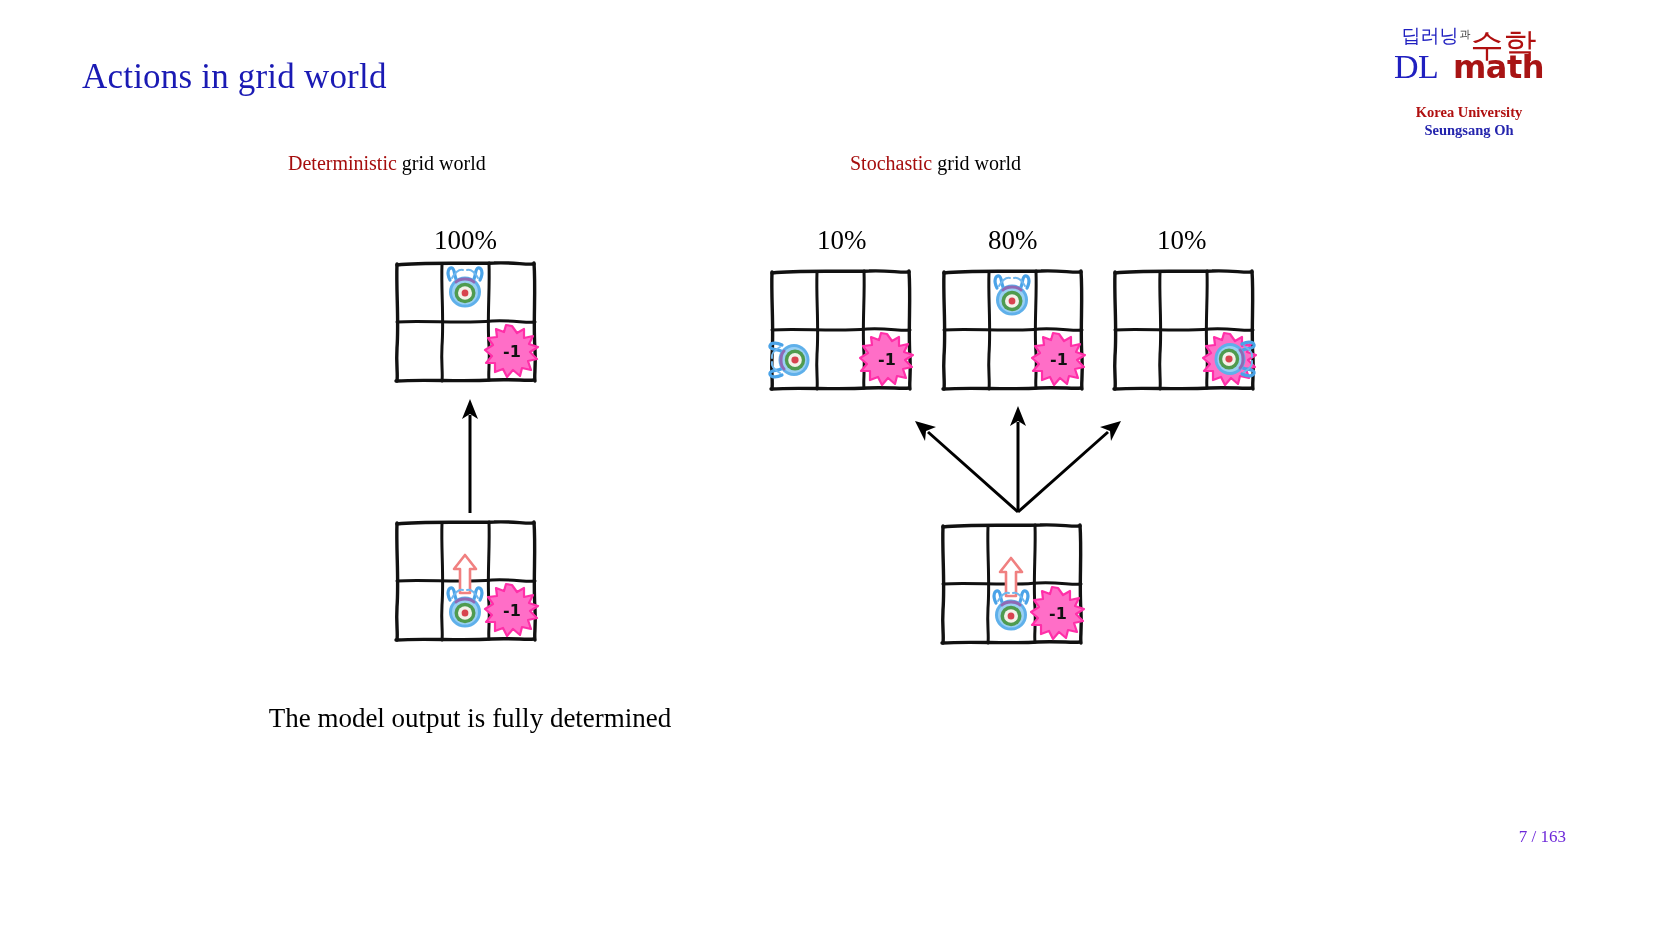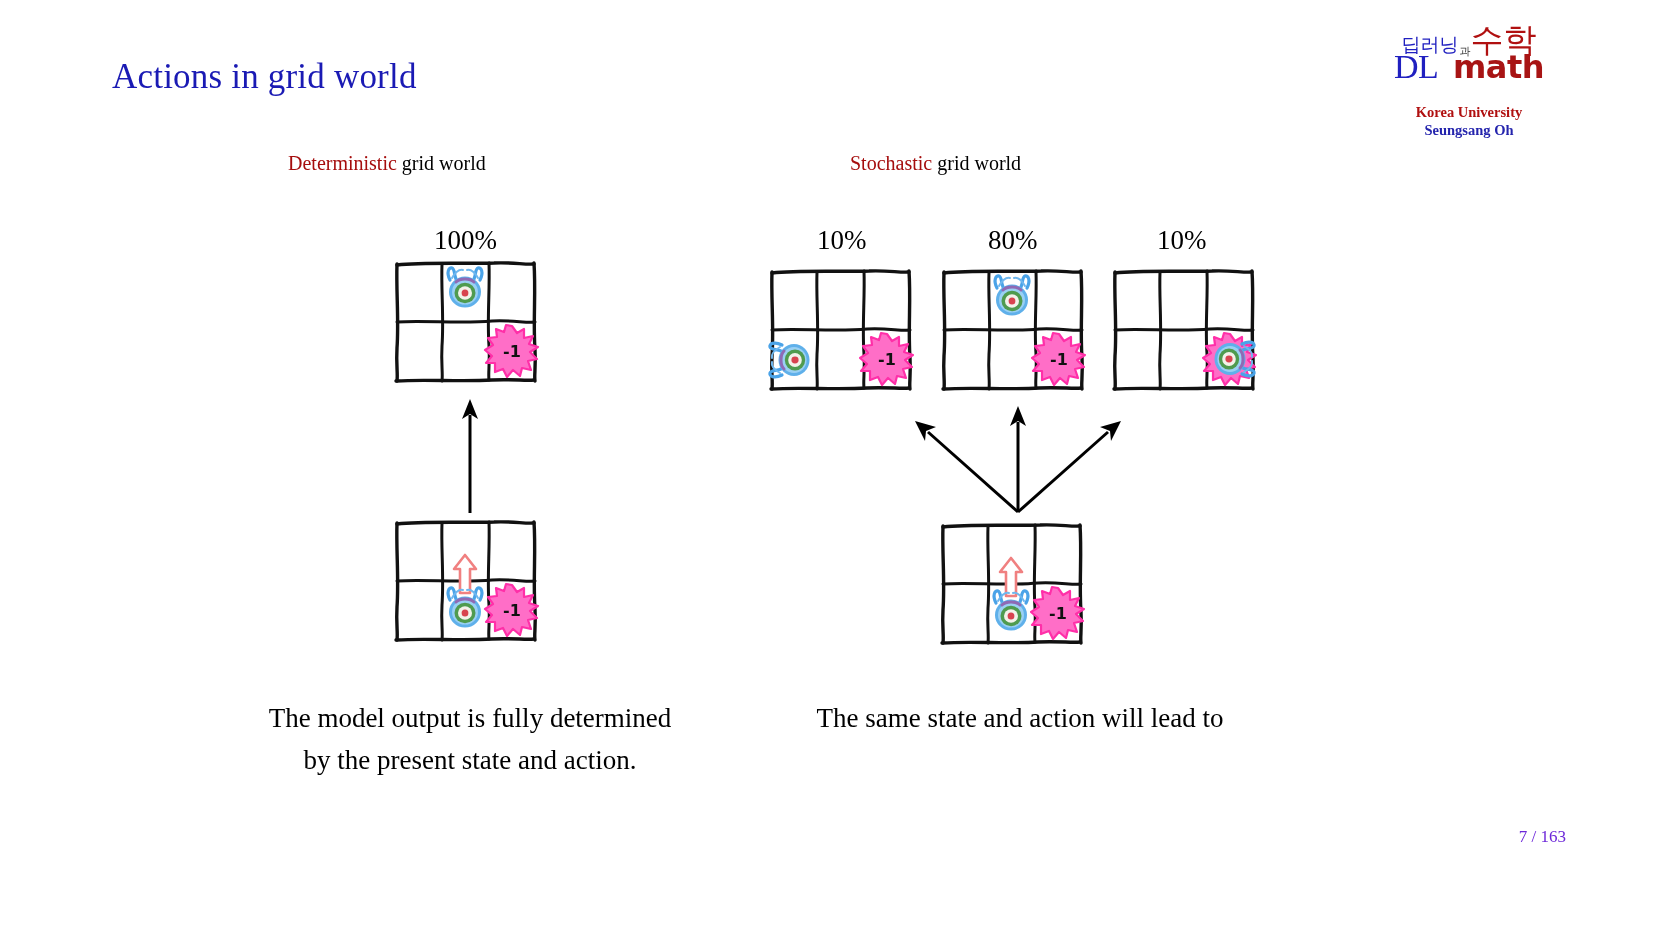--- a/index.html
+++ b/index.html
@@ -11,40 +11,39 @@
     height: 935px;
     background: #ffffff;
     font-family: "Liberation Serif", serif;
     overflow: hidden;
     position: relative;
   }
 
   
   #slide-title {
     position: absolute;
-    left: 112px;
+    left: 82px;
     top: 57px;
     font-size: 35px;
     color: #1a1ab4;
     letter-spacing: 0.2px;
     white-space: nowrap;
   }
 
   
   #logo {
     position: absolute;
     right: 118px;
     top: 26px;
     width: 150px;
     text-align: center;
     line-height: 1;
   }
   #logo .logo-row-kr {
     display: flex;
-    align-items: flex-end;
     justify-content: center;
     height: 28px;
   }
   #logo .kr-blue {
     font-size: 19px;
     color: #2020c0;
     font-family: "DejaVu Sans", sans-serif;
     letter-spacing: 0px;
   }
   #logo .kr-small {
@@ -343,20 +342,18 @@
     </g>
     <g transform="translate(120,93)">
       <use href="#sym-penalty"></use>
       <text x="0" y="6" text-anchor="middle" font-family="DejaVu Sans, sans-serif" font-size="16" font-weight="bold" fill="#111">-1</text>
     </g>
   </svg>
 </div>
 
 <div class="caption" id="caption-deterministic">
   <div>The model output is fully determined</div>
-  <div>by the present state and action.</div>
 </div>
 
 <div class="caption" id="caption-stochastic">
-  <div>The same state and action will lead to</div>
 </div>
 
 <div id="page-number">7 / 163</div>
 
 </body></html>

